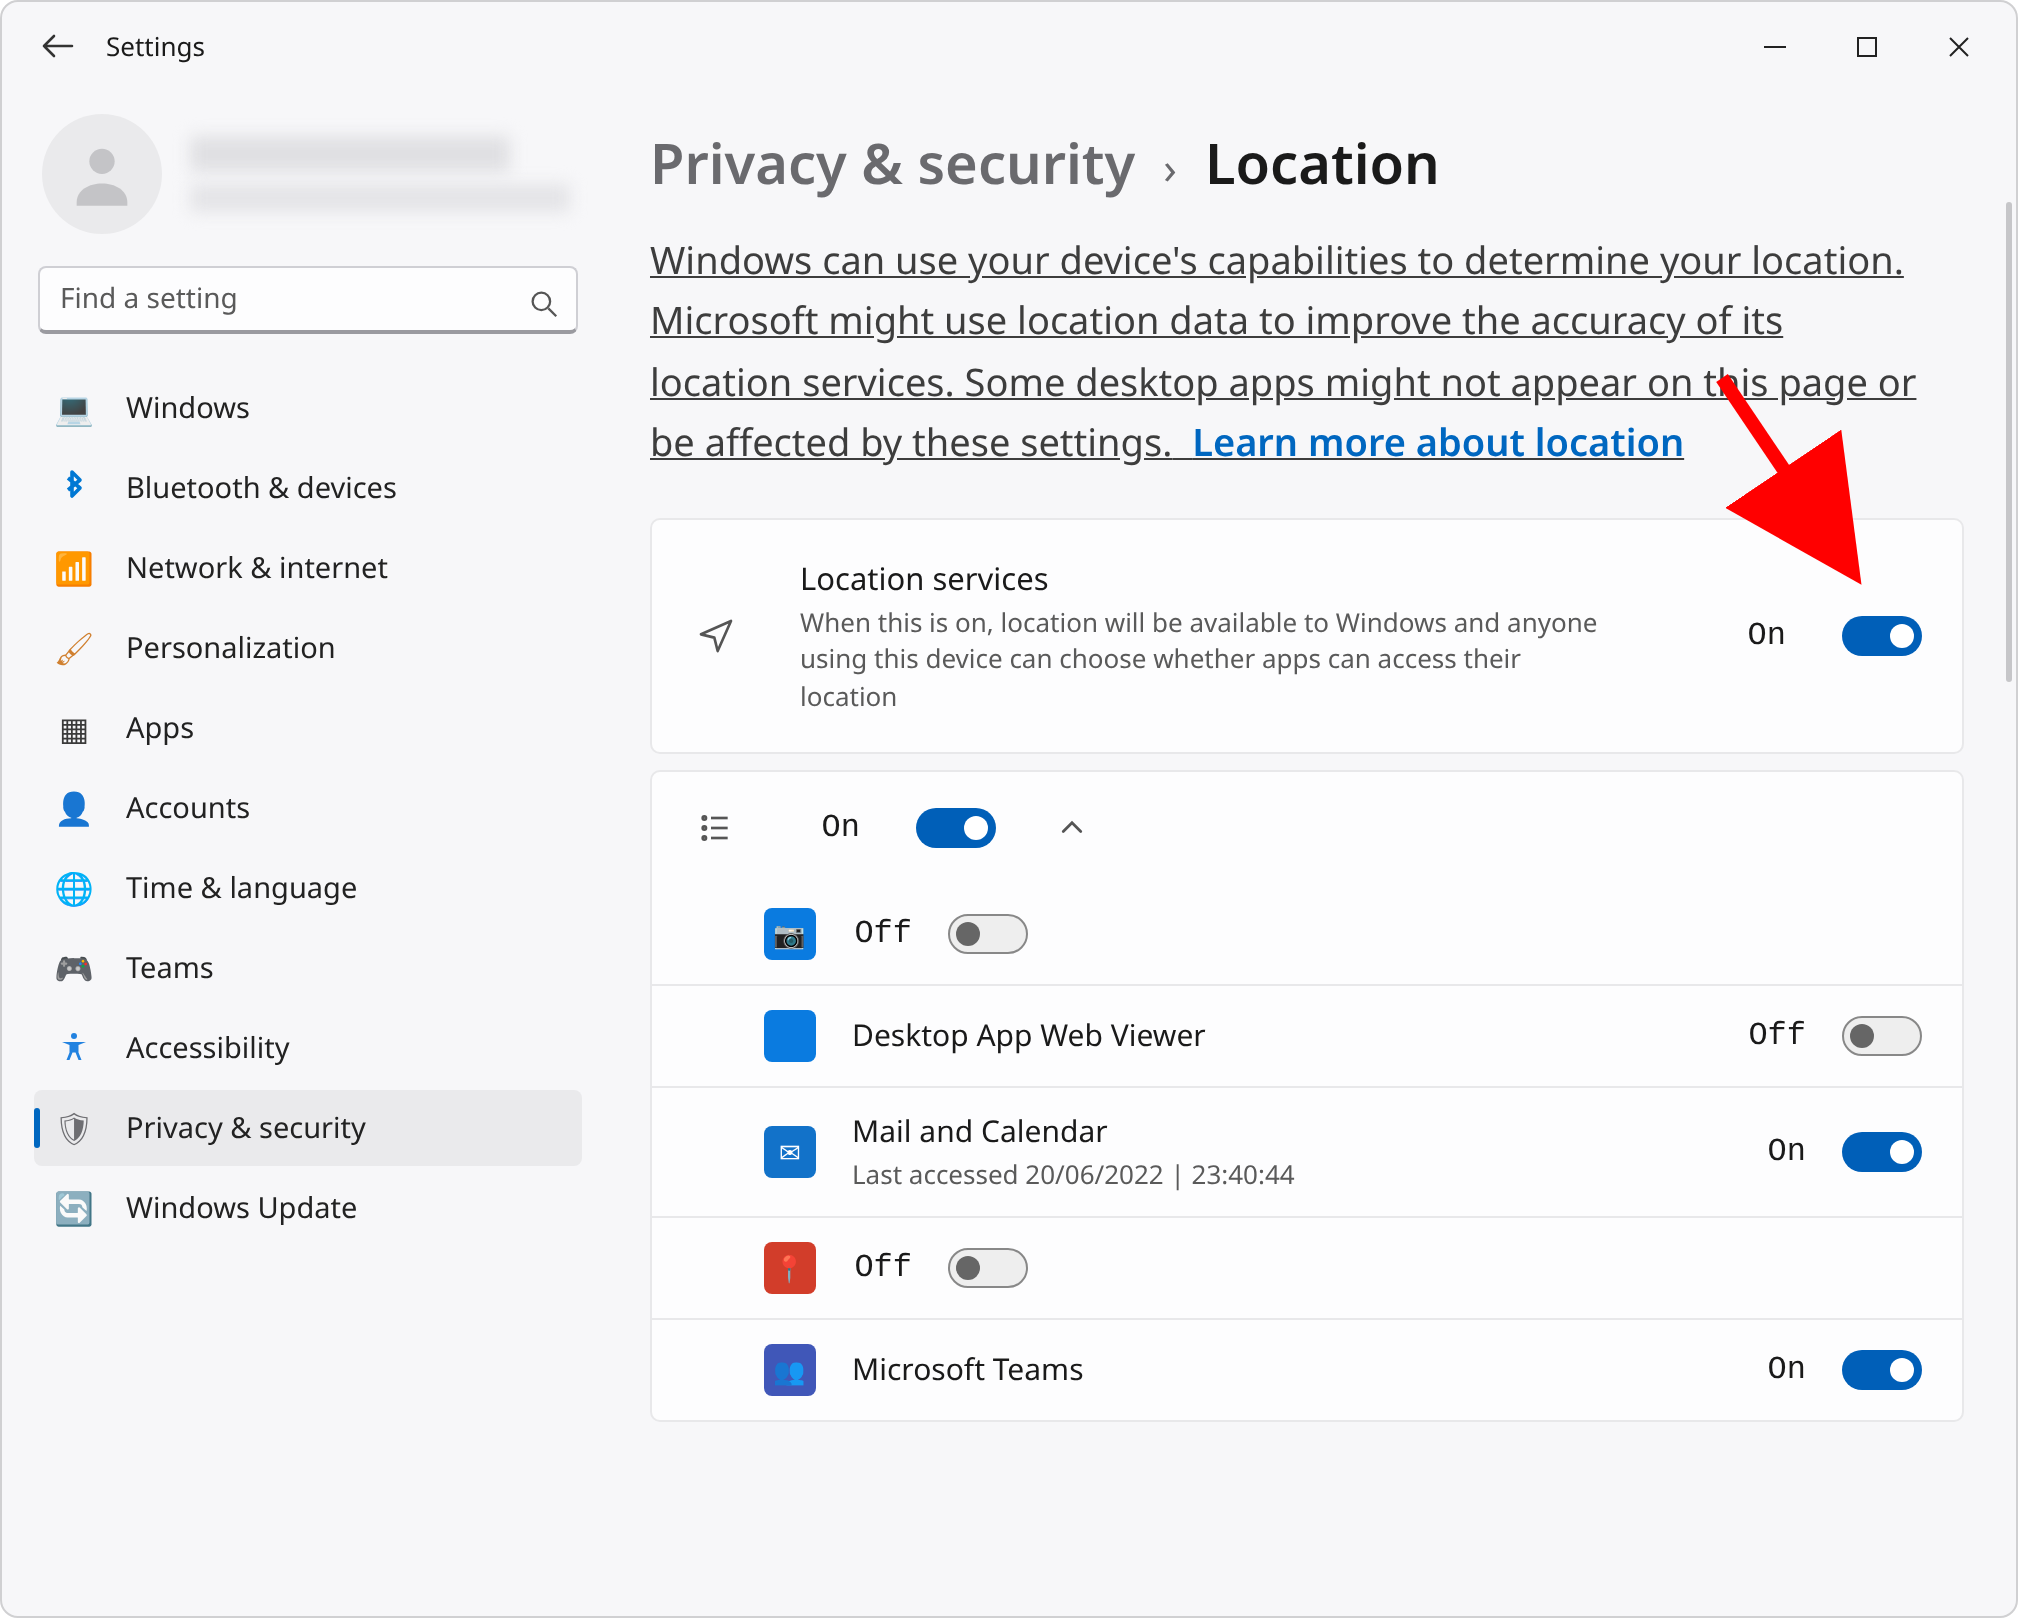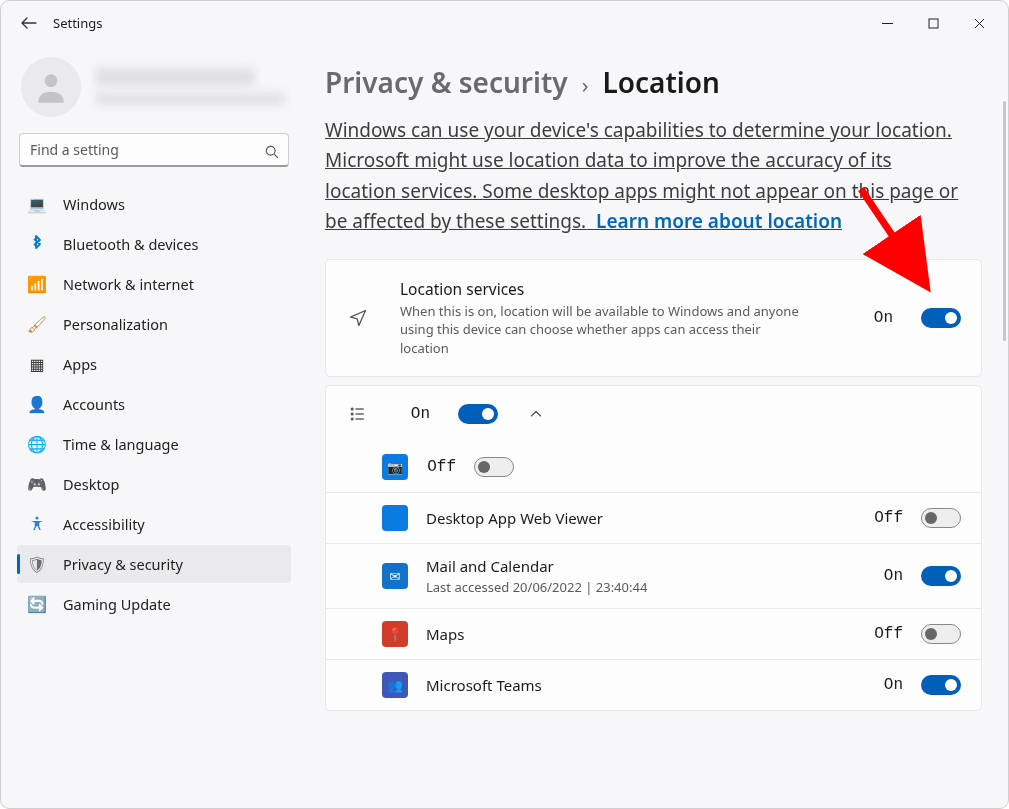--- a/index.html
+++ b/index.html
@@ -231,42 +231,42 @@
           <div class="nav-item">
             <span class="nic">
               <span style="color:#3a7bcf;font-size:16px">🌐</span>
             </span>
             <span>Time &amp; language</span>
           </div>
           <div class="nav-item">
             <span class="nic">
               <span style="color:#6e6e72;font-size:16px">🎮</span>
             </span>
-            <span>Desktop</span>
+            <span>Teams</span>
           </div>
           <div class="nav-item">
             <span class="nic">
               <svg width="18" height="18" viewBox="0 0 24 24" fill="#2282e0">
                 <circle cx="12" cy="4" r="2"></circle>
                 <path d="M4 8h16l-5 2v5l2 5h-2l-2-5h-2l-2 5H7l2-5v-5z"></path>
               </svg>
             </span>
             <span>Accessibility</span>
           </div>
           <div class="nav-item selected">
             <span class="nic">
               <span style="color:#6e6e72;font-size:16px">🛡</span>
             </span>
             <span>Privacy &amp; security</span>
           </div>
           <div class="nav-item">
             <span class="nic">
               <span style="color:#0a84d6;font-size:16px">🔄</span>
             </span>
-            <span>Gaming Update</span>
+            <span>Windows Update</span>
           </div>
         </div>
     </div>
 
     <div class="content">
       <div class="fake-scroll"></div>
       <div class="scroller">
 
         <div class="crumbs">
           <span class="crumb-parent">Privacy &amp; security</span>
@@ -344,23 +344,20 @@
                   <div class="app-label">Mail and Calendar</div>
                   <div class="app-sub">Last accessed 20/06/2022  |  23:40:44</div>
                 </div>
                 <div class="state-label">On</div>
                 <div class="toggle on">
                   <div class="knob"></div>
                 </div>
               </div>
               <div class="row app-row">
                 <div class="app-icon" style="background:#d23d2a">📍</div>
-                <div class="app-body">
-                  <div class="app-label">Maps</div>
-                </div>
                 <div class="state-label">Off</div>
                 <div class="toggle off">
                   <div class="knob"></div>
                 </div>
               </div>
               <div class="row app-row">
                 <div class="app-icon" style="background:#4057b8">👥</div>
                 <div class="app-body">
                   <div class="app-label">Microsoft Teams</div>
                 </div>

